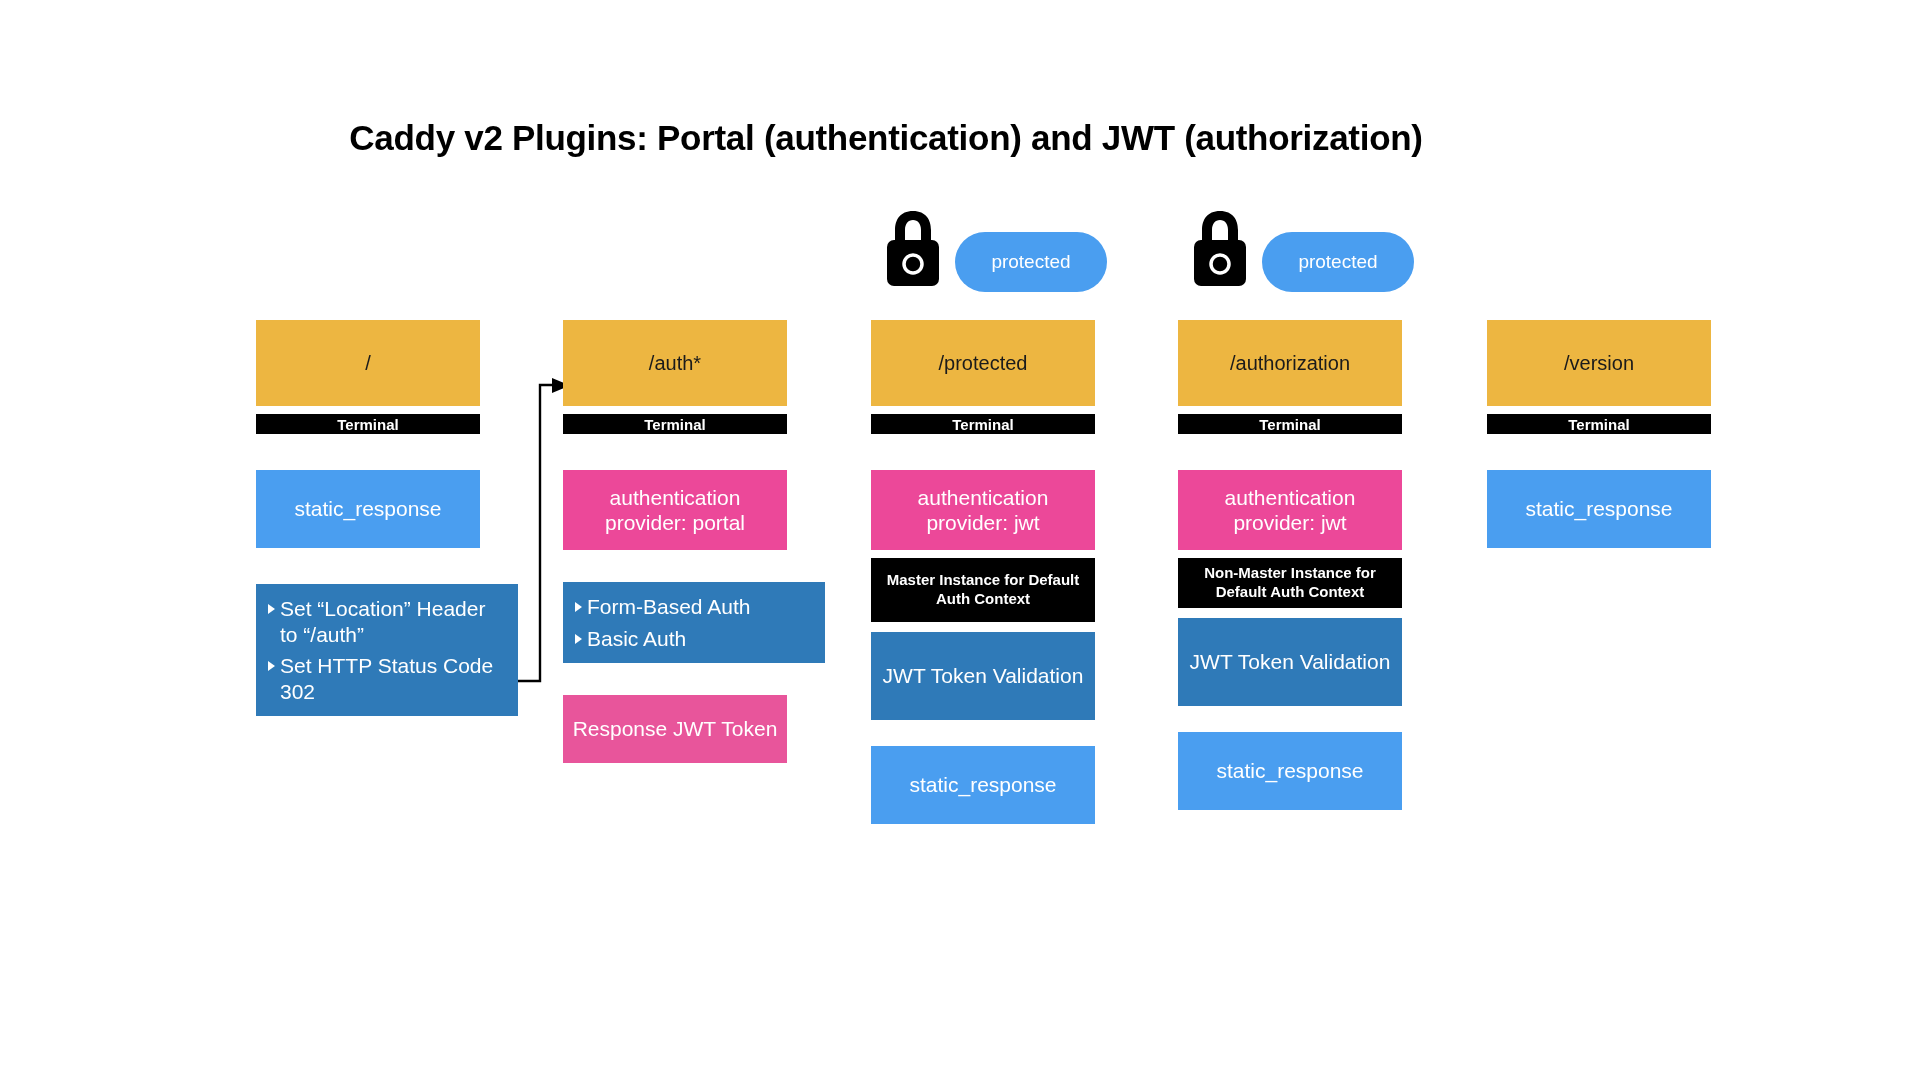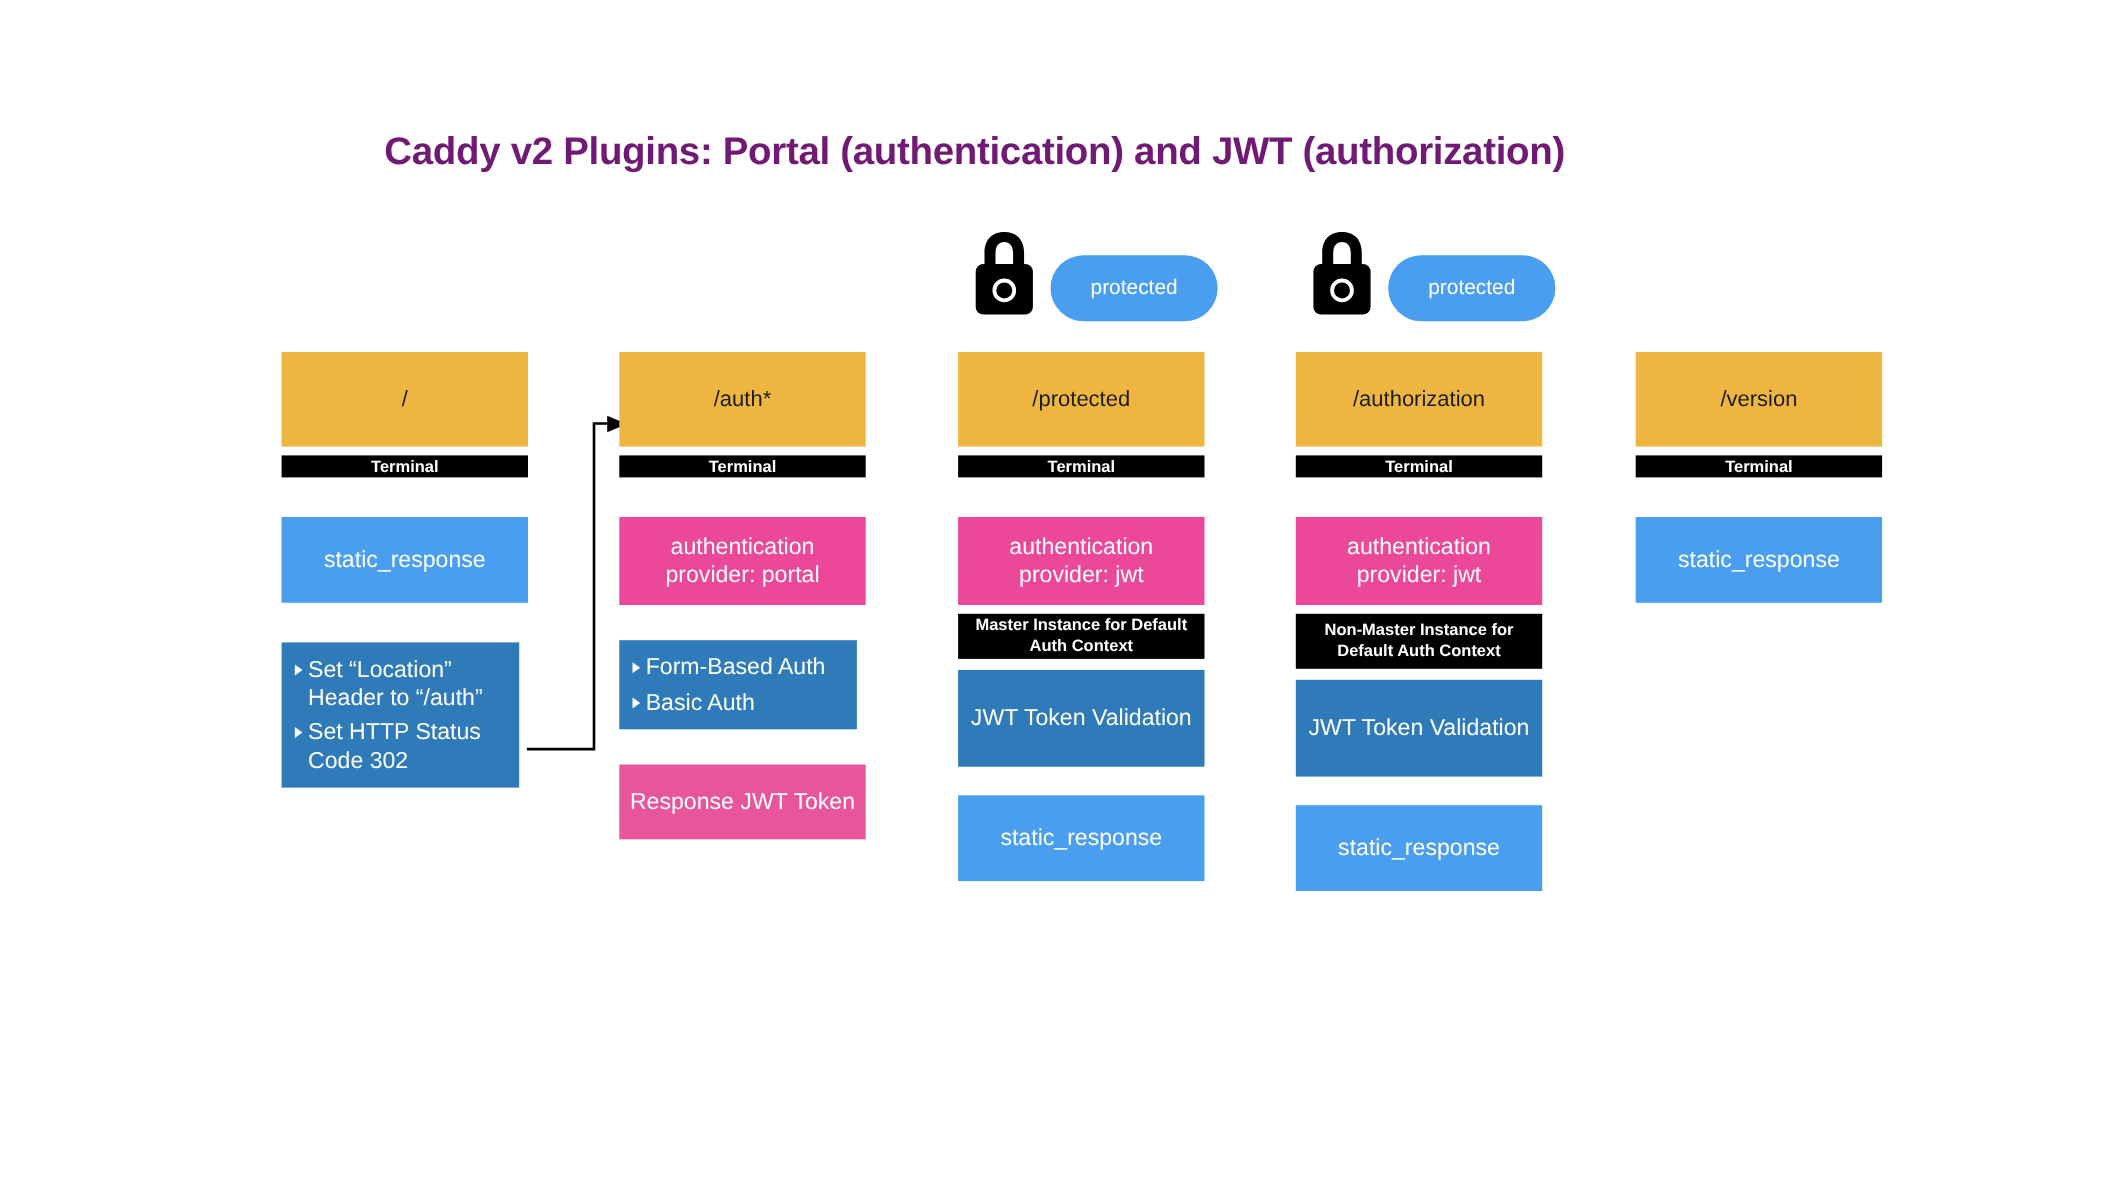--- a/index.html
+++ b/index.html
@@ -21,21 +21,21 @@
     height: 1080px;
   }
   .title {
     position: absolute;
     top: 118px;
     left: 0;
     width: 1772px;
     text-align: center;
     font-size: 35px;
     font-weight: bold;
-    color: #701a75;
+    color: #000000;
     letter-spacing: -0.3px;
   }
   .col {
     position: absolute;
     width: 224px;
   }
   .block {
     box-sizing: border-box;
     width: 224px;
     color: #ffffff;
@@ -84,21 +84,21 @@
     font-size: 21px;
     padding: 14px 6px;
   }
   .bullets {
     background: #2f7ab8;
     color: #ffffff;
     font-size: 21px;
     text-align: left;
     padding: 12px 10px 12px 12px;
     box-sizing: border-box;
-    width: 216px;
+    width: 262px;
     line-height: 1.22;
   }
   .bullets .bullet-row {
     display: flex;
     align-items: flex-start;
     margin-bottom: 6px;
   }
   .bullets .bullet-row:last-child { margin-bottom: 0; }
   .tri {
     flex: 0 0 auto;
@@ -182,21 +182,21 @@
         <span class="bullet-text">Basic Auth</span>
       </div>
     </div>
     <div class="block jwtresp" style="margin-top:32px;height:68px;">Response JWT Token</div>
   </div>
 
   <div class="col" style="left:871px; top:320px;">
     <div class="block route">/protected</div>
     <div class="block terminal" style="margin-top:8px;">Terminal</div>
     <div class="block provider" style="margin-top:36px;height:80px;">authentication provider: jwt</div>
-    <div class="block ctx" style="margin-top:8px;height:41px;">Master Instance for Default Auth Context</div>
+    <div class="block ctx" style="margin-top:8px;height:64px;">Master Instance for Default Auth Context</div>
     <div class="block jwtval" style="margin-top:10px;height:88px;">JWT Token Validation</div>
     <div class="block staticresp" style="margin-top:26px;height:78px;">static_response</div>
   </div>
 
   <div class="lock" style="left:884px; top:206px;">
     <svg viewBox="0 0 58 82" width="58" height="82">
       <path d="M29 5 C16 5 11 14 11 24 L11 36 L21 36 L21 24 C21 18 24 14 29 14 C34 14 37 18 37 24 L37 36 L47 36 L47 24 C47 14 42 5 29 5 Z" fill="#000000"></path>
       <rect x="3" y="34" width="52" height="46" rx="7" fill="#000000"></rect>
       <circle cx="29" cy="58" r="9" fill="none" stroke="#ffffff" stroke-width="3.5"></circle>
     </svg>

